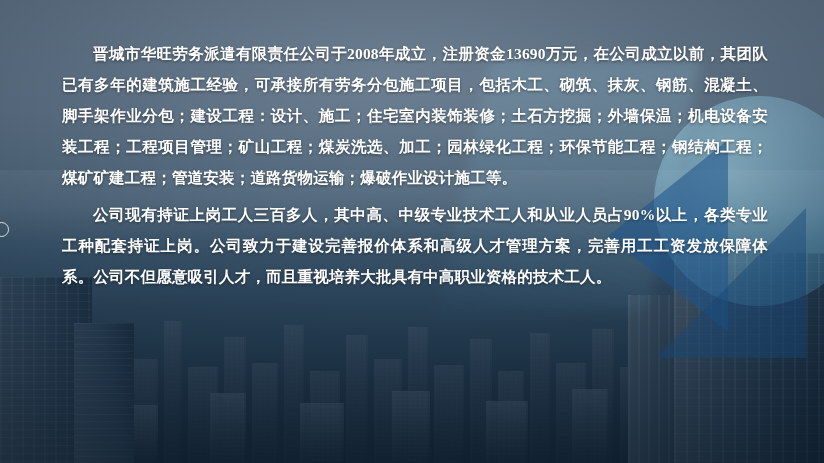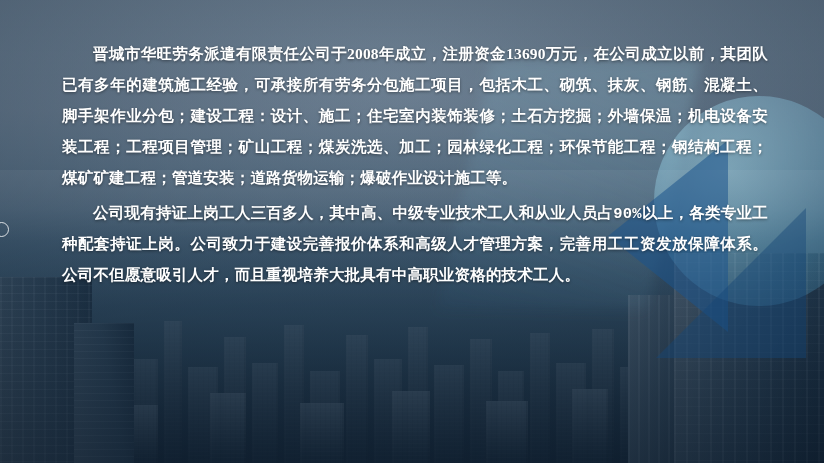--- a/index.html
+++ b/index.html
@@ -172,21 +172,21 @@
     color: #ffffff;
     font-size: 15.5px;
     line-height: 31px;
     font-weight: 700;
     letter-spacing: 0.2px;
     text-indent: 2em;
     text-align: justify;
     text-shadow: 0 1px 3px rgba(0,0,0,0.45);
     font-family: "Liberation Serif", "DejaVu Serif", serif;
   }
-  .para:last-child { margin-bottom: 0; font-family: Liberation Mono, monospace; }
+  .para:last-child { margin-bottom: 0; }
 </style>
 </head>
 <body>
 
 <div id="slide">
 
   <div class="bg"></div>
   <div class="band band-haze1"></div>
   <div class="band band-haze2"></div>
 

